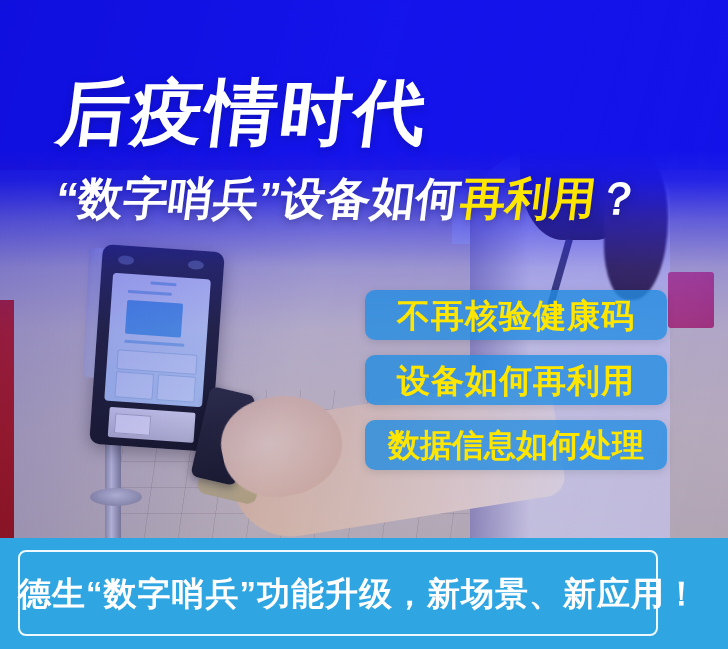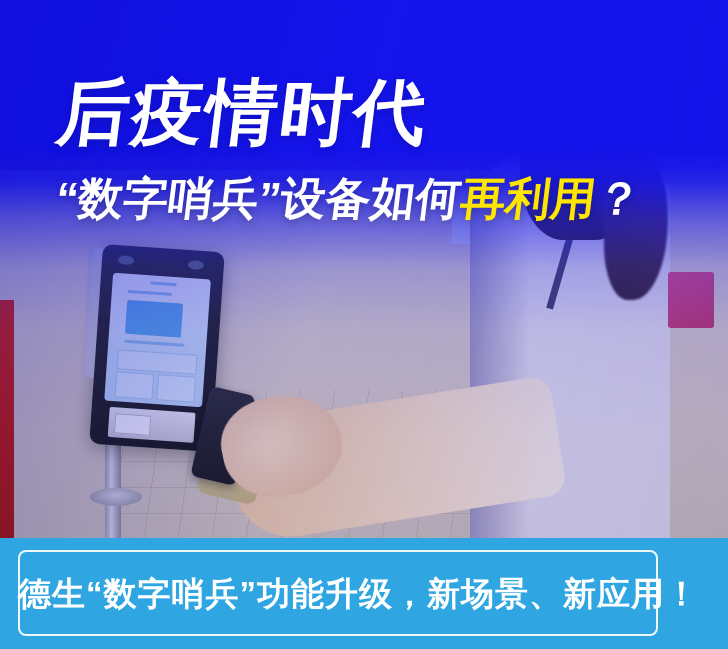--- a/index.html
+++ b/index.html
@@ -305,20 +305,31 @@
 
   <div class="tint"></div>
   <div class="tint2"></div>
 
   <div class="headline">后疫情时代</div>
 
   <div class="subline">
     <span>“数字哨兵”设备如何</span><span class="hl">再利用</span><span class="qm">？</span>
   </div>
 
+  <div class="pills">
+    <div class="pill">
+      <span>不再核验健康码</span>
+    </div>
+    <div class="pill">
+      <span>设备如何再利用</span>
+    </div>
+    <div class="pill wide">
+      <span>数据信息如何处理</span>
+    </div>
+  </div>
 
   <div class="banner">
     <div class="banner-box">
       <div class="banner-text">德生“数字哨兵”功能升级，新场景、新应用！</div>
     </div>
   </div>
 
 </div>
 
 </body></html>

